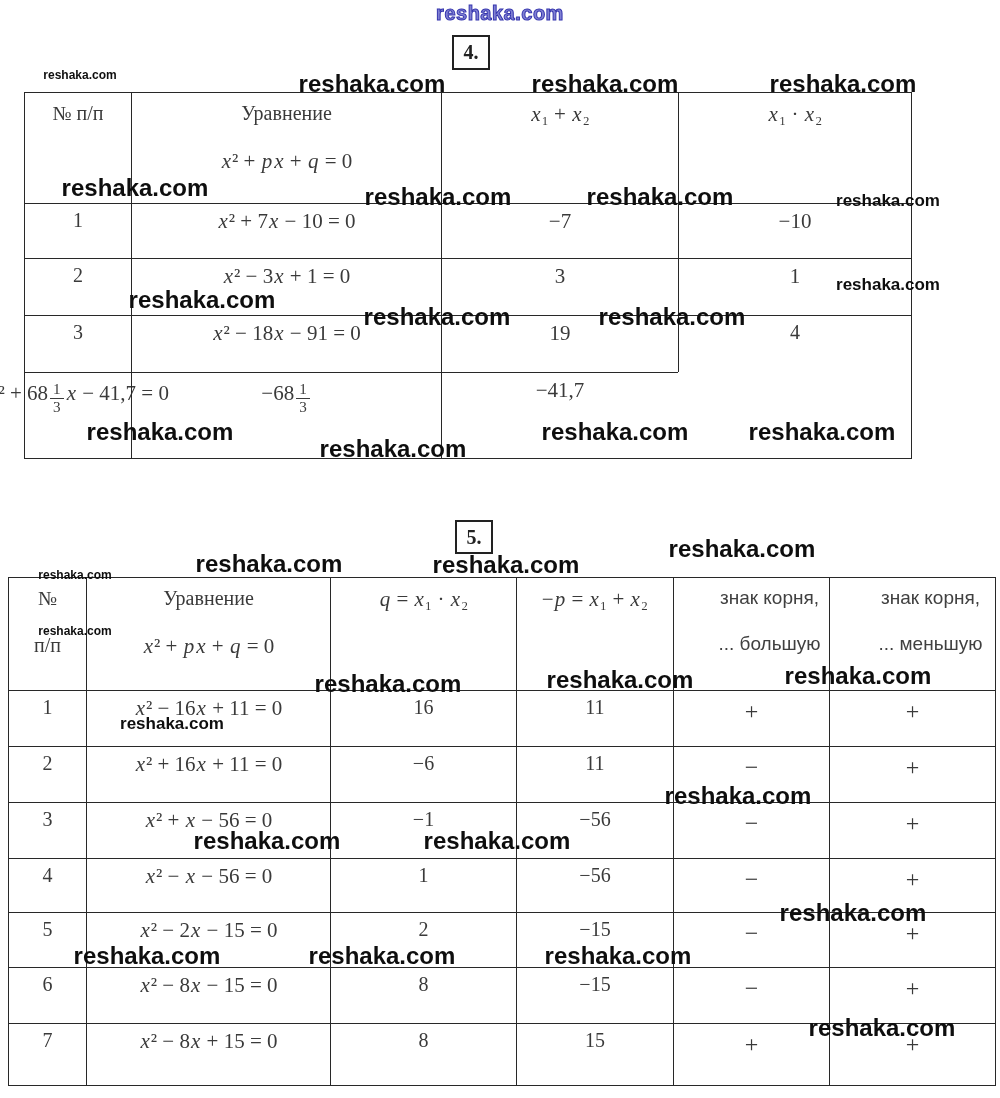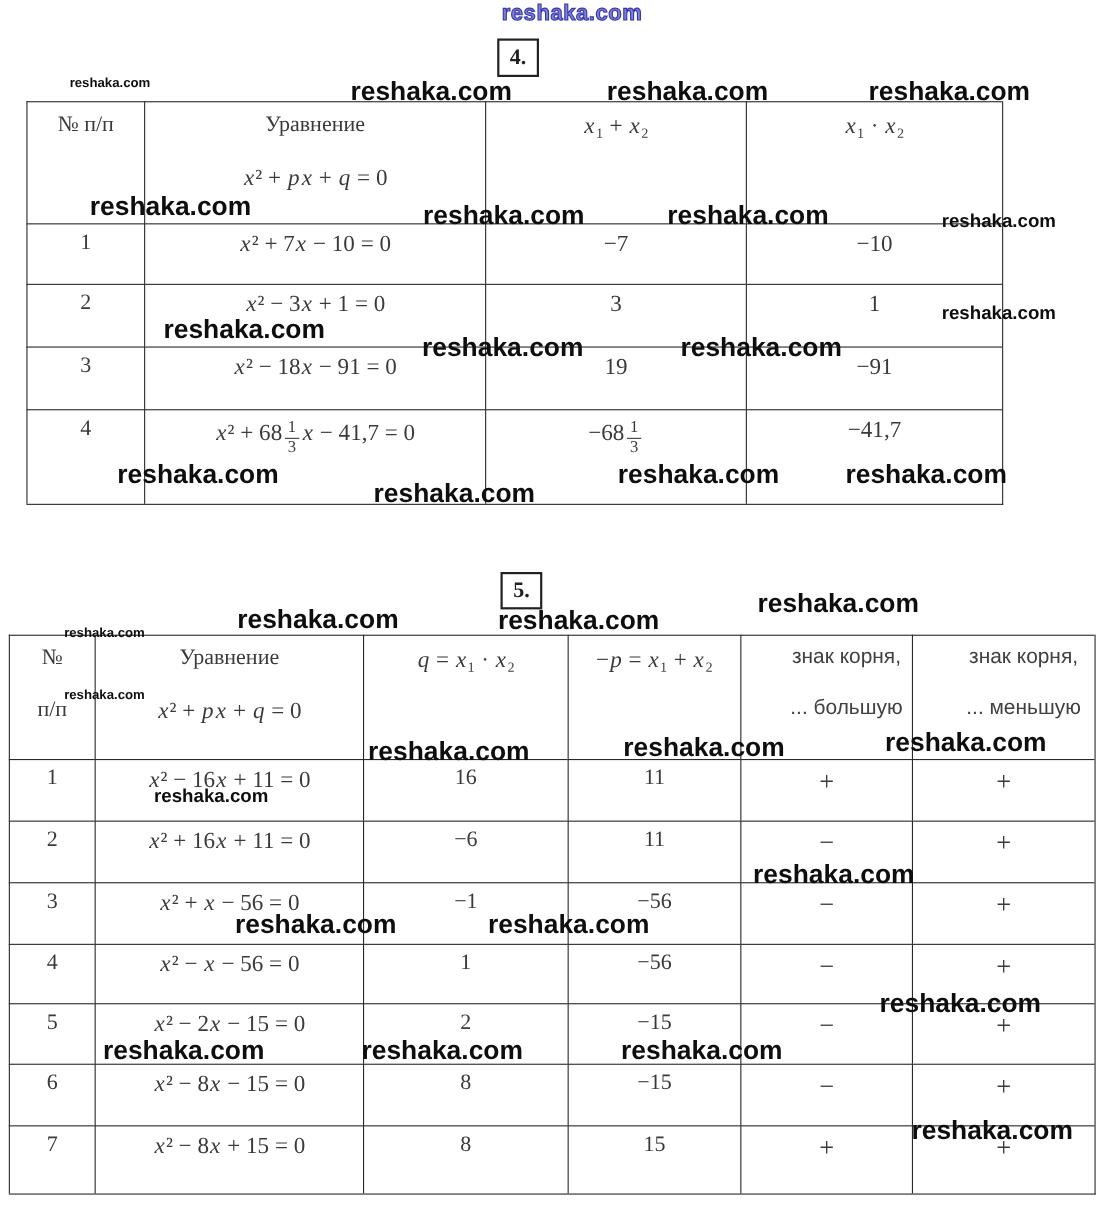--- a/index.html
+++ b/index.html
@@ -1,20 +1,20 @@
 <!DOCTYPE html>
 <html><head>
 <meta charset="utf-8">
 <style>
   html,body{margin:0;padding:0;background:#ffffff;}
   .page{position:relative;width:1000px;height:1098px;background:#ffffff;overflow:hidden;
         font-family:"Liberation Serif",serif;color:#333;}
   
   .wm{position:absolute;transform:translate(-50%,-50%);white-space:nowrap;
-      font-family:"Liberation Sans",sans-serif;color:#0e0e0e;z-index:6;pointer-events:none;margin-left:20px;}
+      font-family:"Liberation Sans",sans-serif;color:#0e0e0e;z-index:6;pointer-events:none;}
   .wm.lg{font-size:24px;font-weight:700;}
   .wm.md{font-size:17px;font-weight:600;}
   .wm.sm{font-size:12px;font-weight:600;}
   .wm.blue{font-size:20px;font-weight:700;color:#8080d2;-webkit-text-stroke:1px #3434ae;letter-spacing:0.5px;}
   
   .numbox{position:absolute;border:2px solid #222;display:flex;align-items:center;justify-content:center;
           font-weight:700;font-size:20px;color:#222;background:#fff;z-index:2;}
   
   .grid{position:absolute;display:grid;border-right:1px solid #282828;border-bottom:1px solid #282828;z-index:1;background:transparent;}
   .cell{border-left:1px solid #282828;border-top:1px solid #282828;display:flex;flex-direction:column;
@@ -82,23 +82,20 @@
         <span class="math eq">1</span>
       </div>
       <div class="cell">
         <span>3</span>
       </div>
       <div class="cell">
         <span class="math eq"><span class="var">x</span>² − 18<span class="var">x</span> − 91 = 0</span>
       </div>
       <div class="cell">
         <span class="math eq">19</span>
-      </div>
-      <div class="cell">
-        <span class="math eq">−91</span>
       </div>
       <div class="cell">
         <span>4</span>
       </div>
       <div class="cell">
         <span class="math eq"><span class="var">x</span>² + 68<span class="frac">
             <span class="ft">1</span>
             <span class="fb">3</span>
           </span><span class="var">x</span> − 41,7 = 0</span>
       </div>

